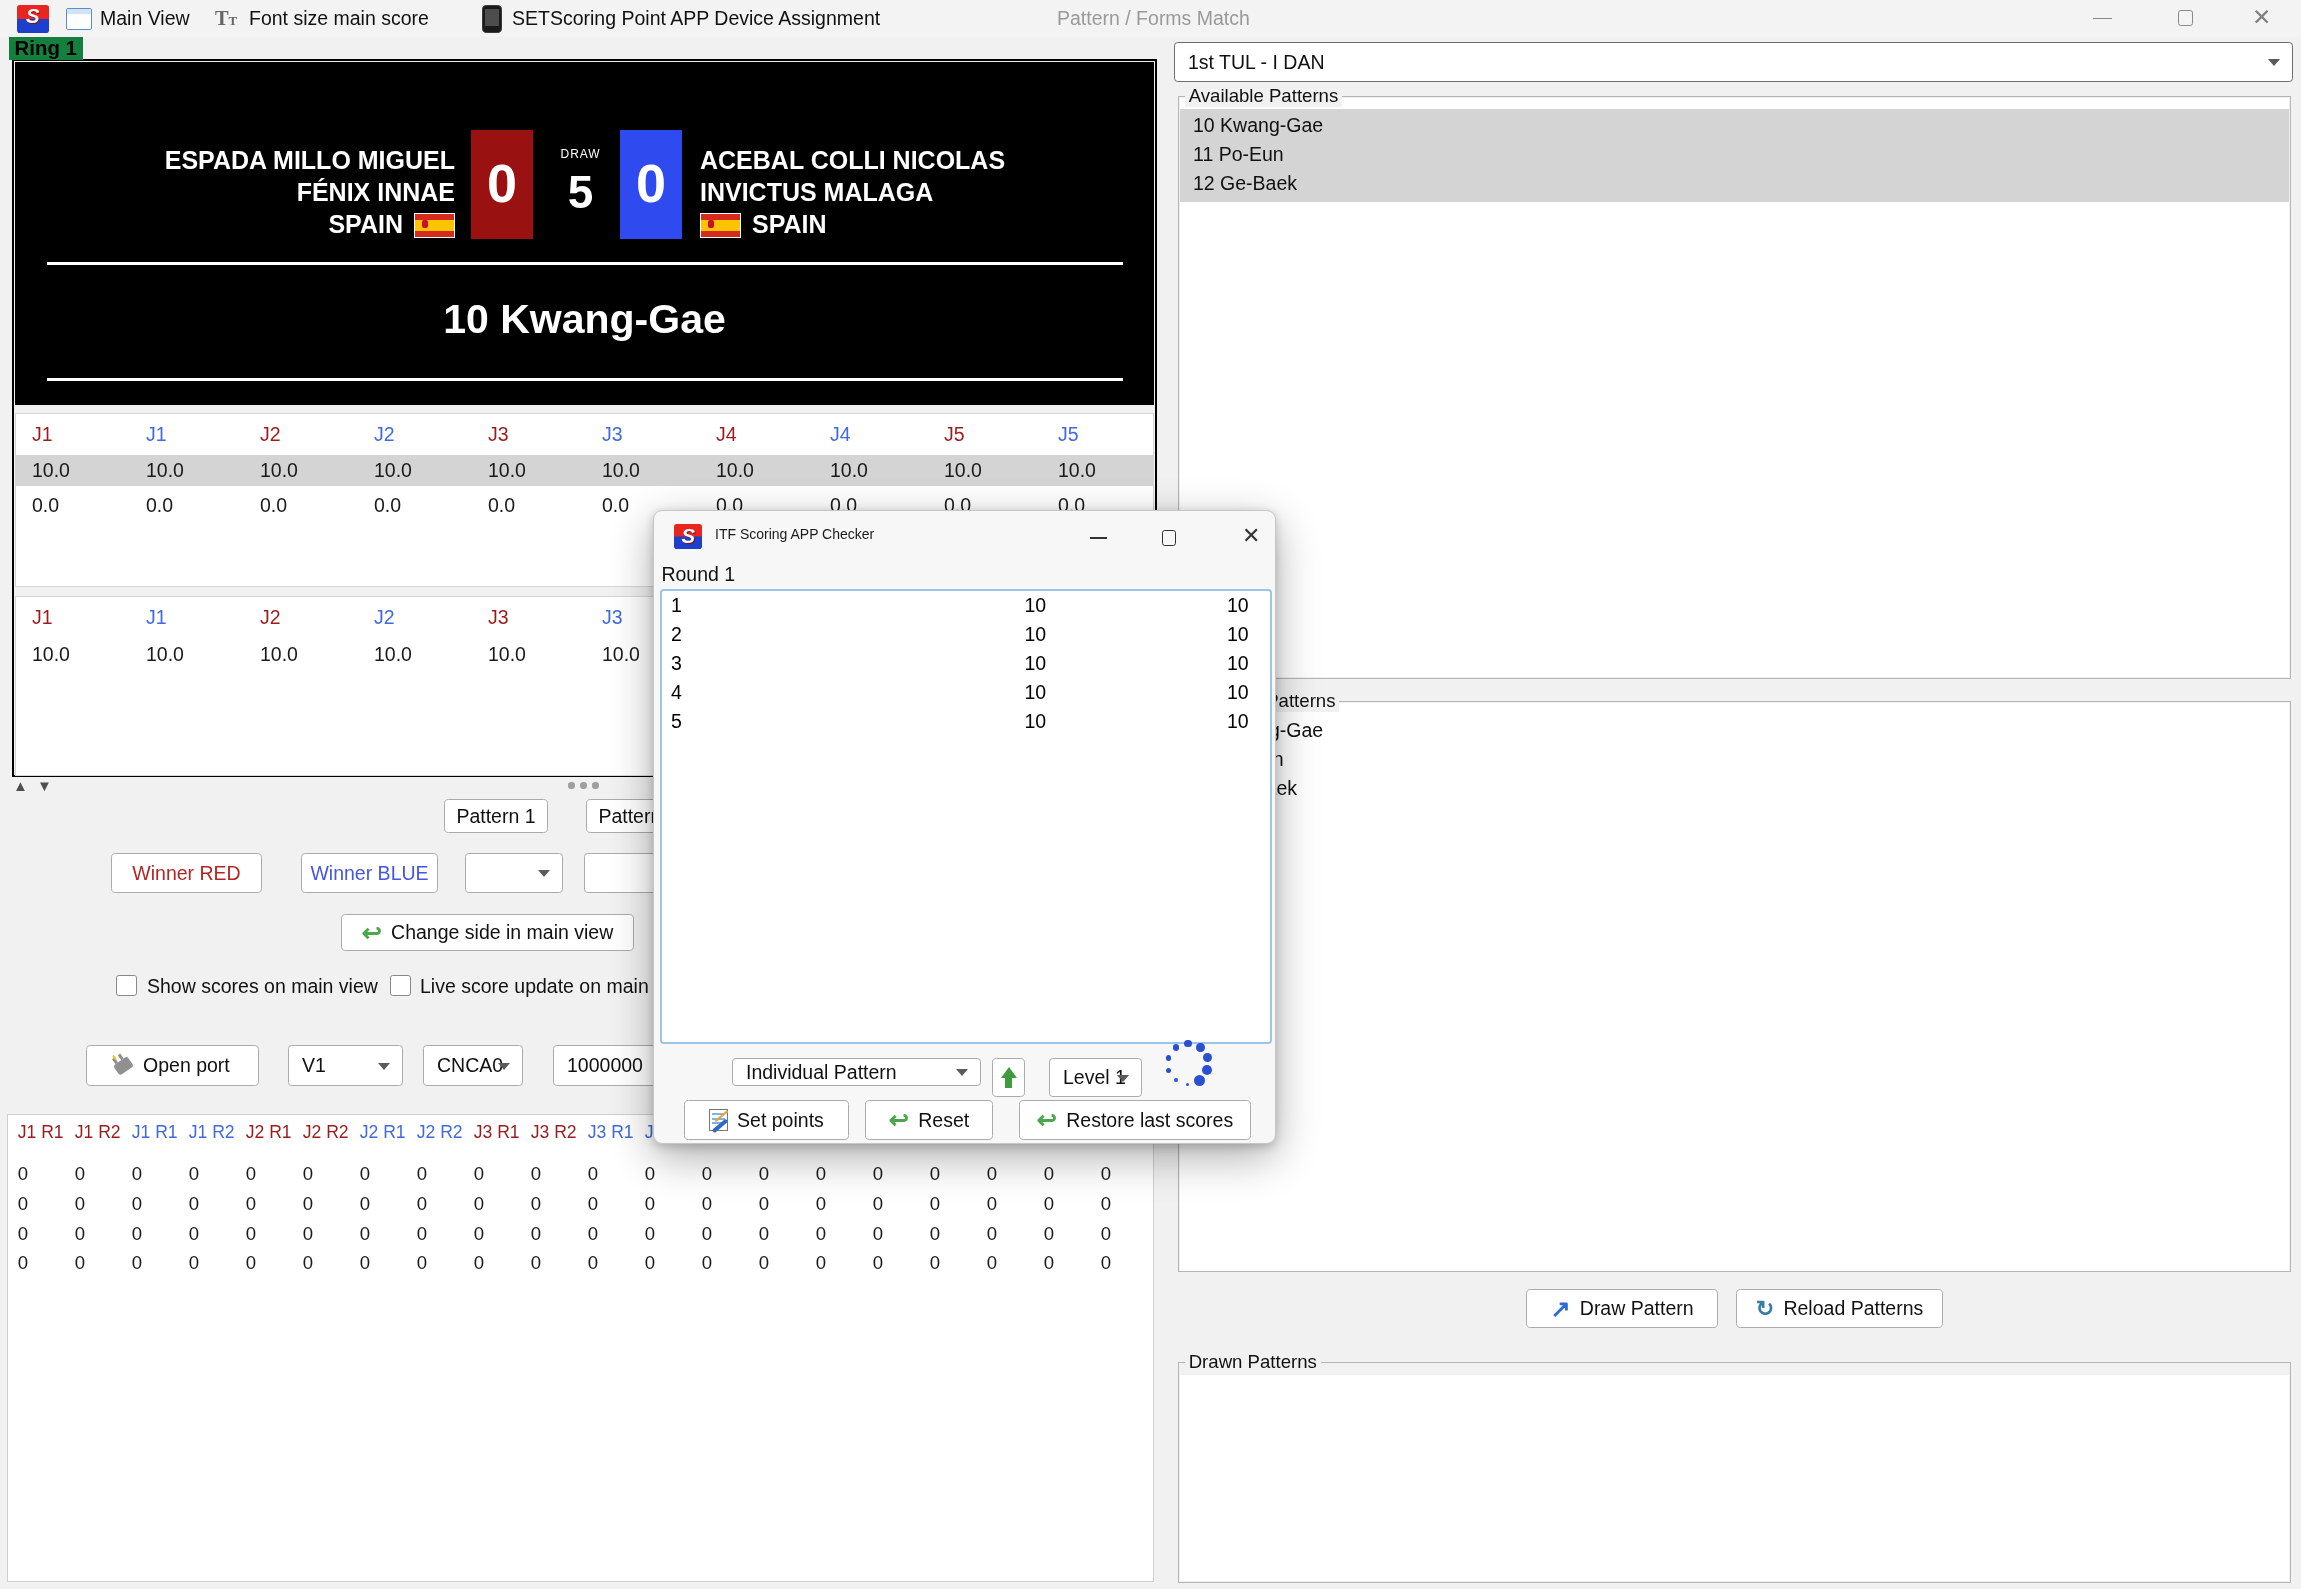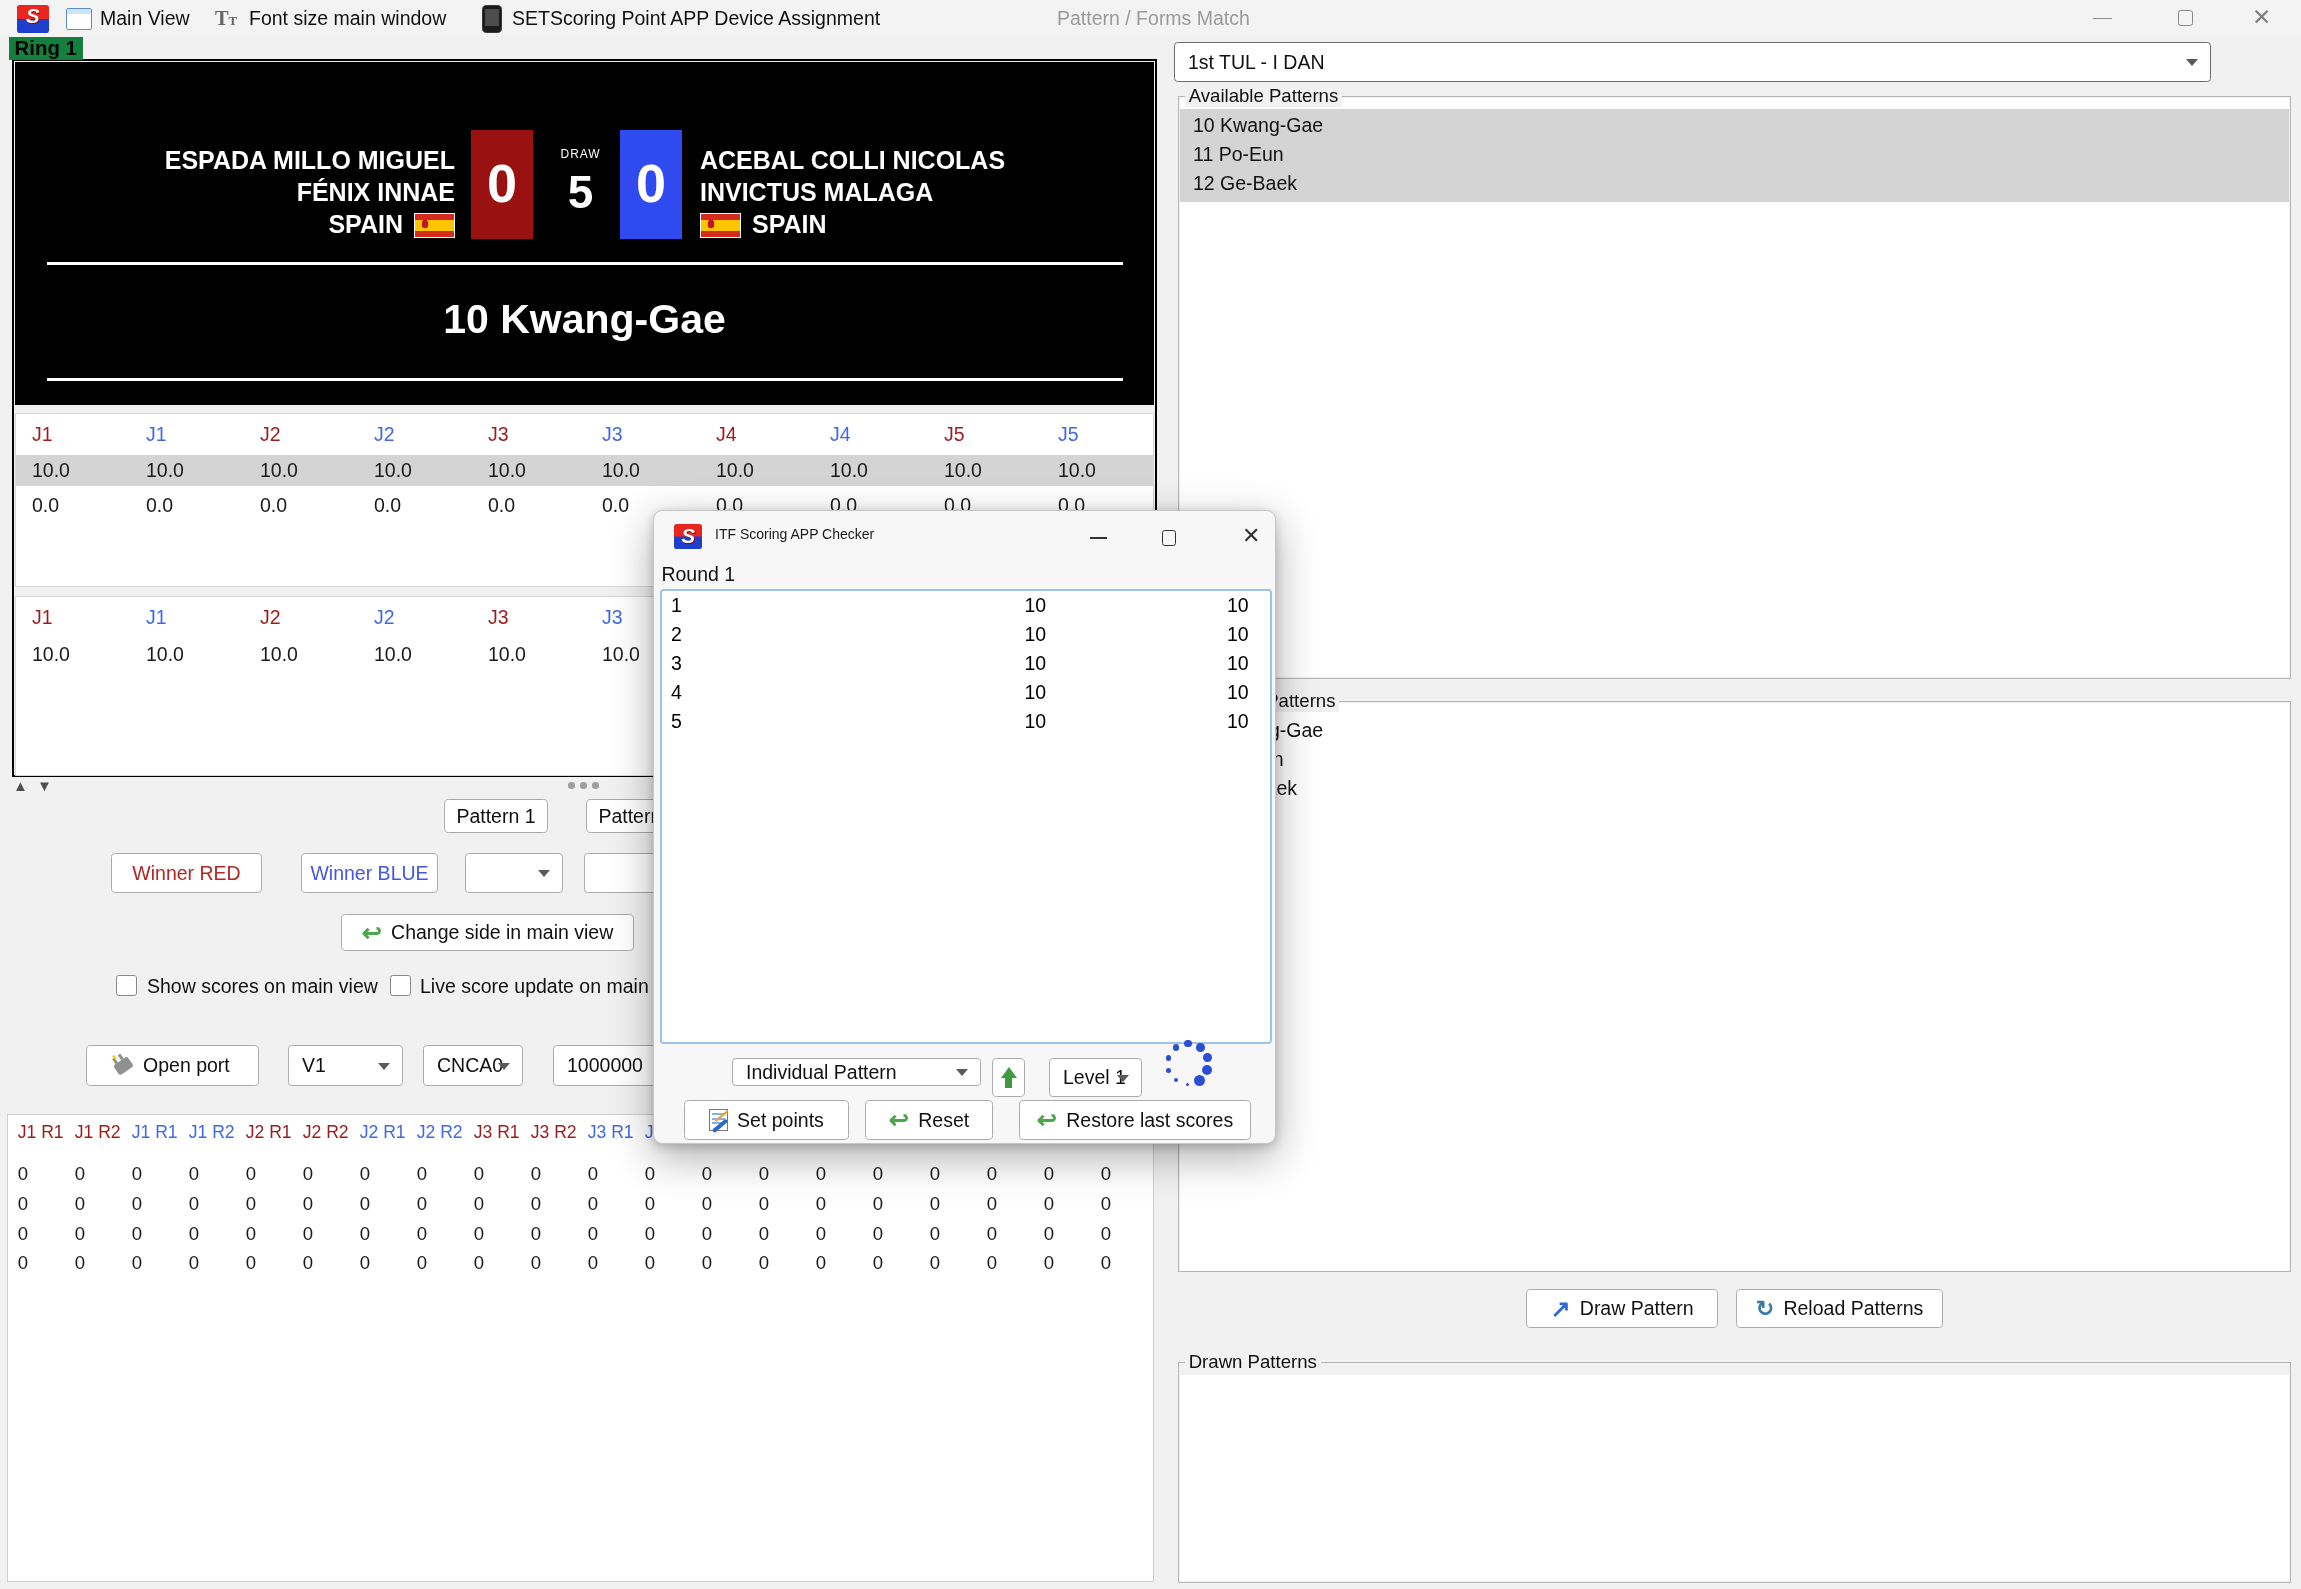--- a/index.html
+++ b/index.html
@@ -143,21 +143,21 @@
   #dlg-combo-pattern { left:78px; top:547px; width:249px; height:28px; }
   #dlg-btn-up { left:338px; top:547px; width:33px; height:39px; }
   #dlg-combo-level { left:395px; top:547px; width:93px; height:39px; }
   #dlg-spinner { position:absolute; left:508px; top:527px; width:52px; height:52px; }
   .spdot { position:absolute; border-radius:50%; background:#2B4FD3; }
   #dlg-btn-setpoints { left:30px; top:589px; width:165px; height:40px; }
   #dlg-btn-reset { left:211px; top:589px; width:128px; height:40px; }
   #dlg-btn-restore { left:365px; top:589px; width:232px; height:40px; }
 
   
-  #combo-tul { left:1174px; top:42px; width:1037px; height:40px; border-color:#6d6d6d; }
+  #combo-tul { left:1174px; top:42px; width:1119px; height:40px; border-color:#6d6d6d; }
   .groupbox { position:absolute; border:0.9px solid #B5B5B5; }
   .grouplabel { position:absolute; font-size:18.6px; color:#111; background:#F1F1F1; padding:0 3.7px; z-index:2; white-space:nowrap; }
   #group-available { left:1178px; top:96px; width:1113px; height:583px; }
   #group-available-label { left:1185px; top:85px; }
   #list-available { position:absolute; left:1180px; top:98px; width:1109px; height:579px; background:#fff; }
   #avail-selection { position:absolute; left:0; top:11px; width:1109px; height:93px; background:#D4D4D4; }
   .plist { position:absolute; left:13px; top:13px; }
   .plist div { font-size:19.5px; line-height:29px; color:#111; white-space:nowrap; }
   #group-selected { left:1178px; top:701px; width:1113px; height:571px; }
   #group-selected-label { left:1185px; top:690px; }
@@ -171,21 +171,21 @@
 </head>
 <body>
 
 <div id="app">
 
   <div id="titlebar">
     <span class="slogo" style="left:16.7px;top:4.6px;"></span>
     <span class="winicon"></span>
     <span class="menulabel" style="left:100px;">Main View</span>
     <span class="tricon">T<small>T</small></span>
-    <span class="menulabel" style="left:249px;">Font size main window</span>
+    <span class="menulabel" style="left:249px;">Font size main score</span>
     <span class="phoneicon"></span>
     <span class="menulabel" style="left:512px;">SETScoring Point APP Device Assignment</span>
     <span class="wtitle">Pattern / Forms Match</span>
     <span class="wmin"></span>
     <span class="wrestore"></span>
     <span class="wclose">✕</span>
   </div>
 
   <div class="ringbox"></div>
   <div class="ringlabel">Ring 1</div>

